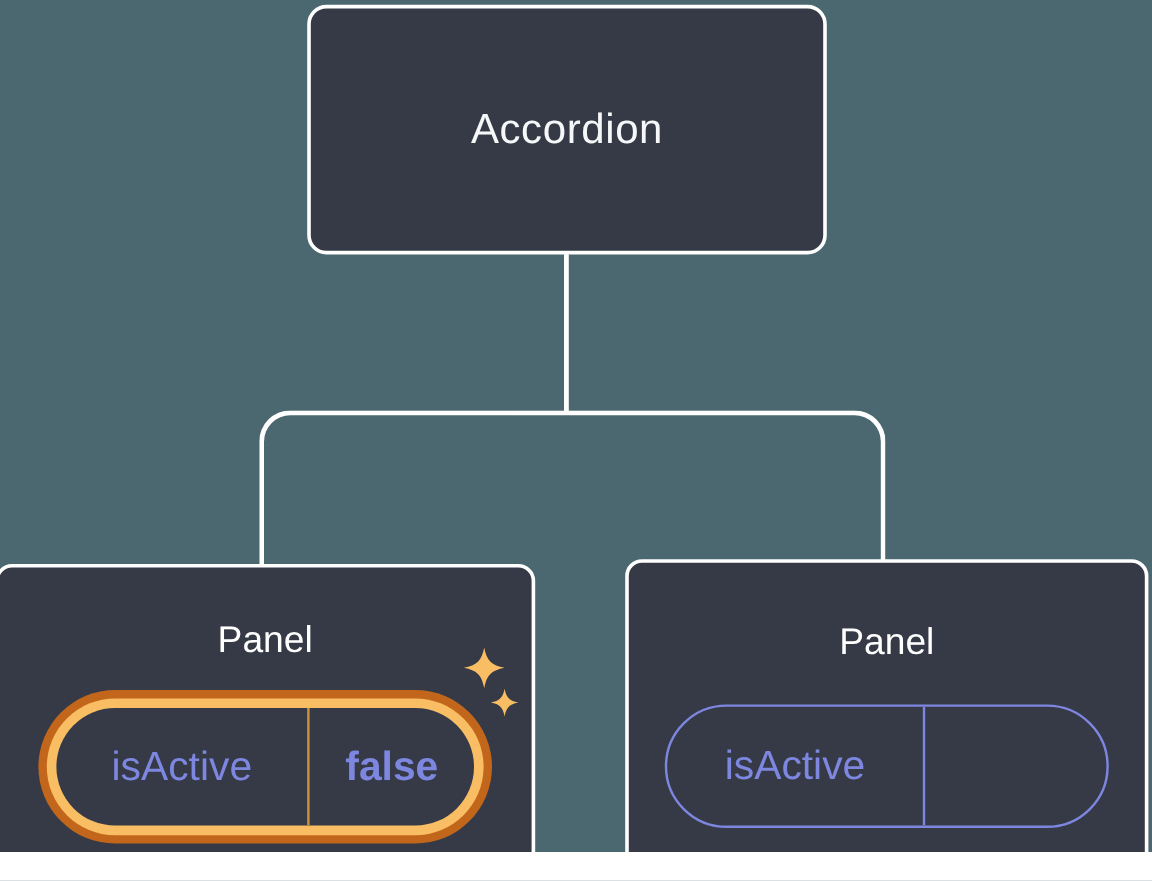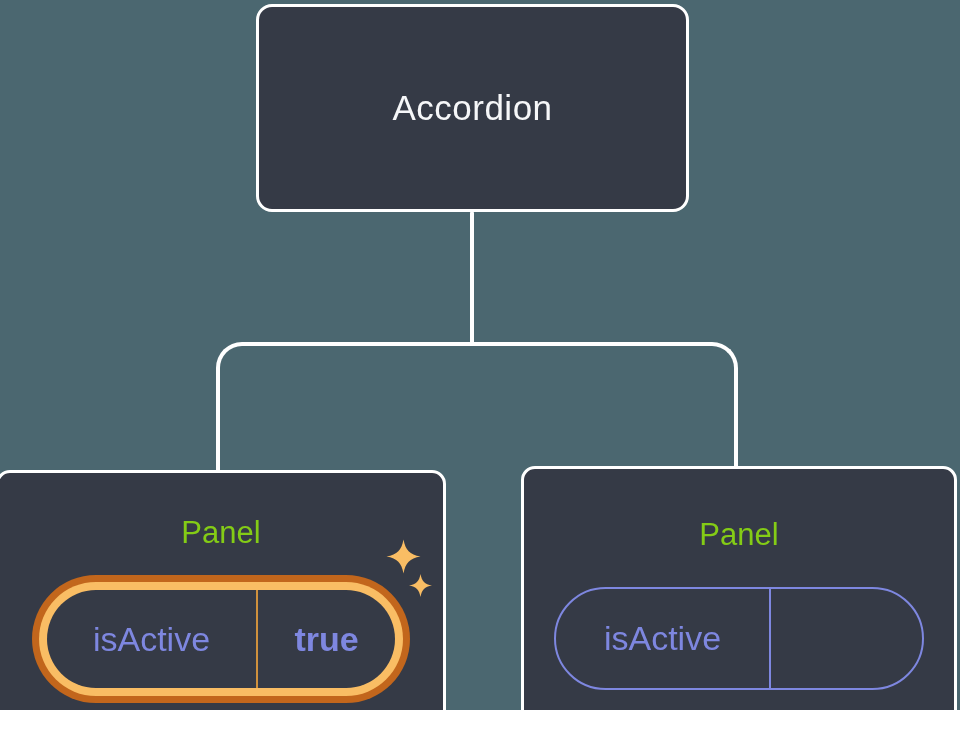--- a/index.html
+++ b/index.html
@@ -37,21 +37,21 @@
     border-radius:26px 26px 0 0;
   }
   .panel{
     border-radius:14px;
   }
   .panel-left{ left:-4px; top:470px; width:450px; height:286px; }
   .panel-right{ left:521px; top:466px; width:436px; height:290px; }
   .panel-label{
     text-align:center;
     font-size:31px; font-weight:500;
-    color:#84cc16;
+    color:#ffffff;
   }
   .panel-left .panel-label{ padding-top:42px; }
   .panel-right .panel-label{ padding-top:48px; }
 
   
   .pill-highlight{
     position:absolute; left:33px; top:102px;
     width:378px; height:128px;
     box-sizing:border-box;
     background:#c2661c;
@@ -117,21 +117,21 @@
   </div>
 
   <div class="node panel panel-left">
     <div class="panel-label">Panel</div>
 
     <div class="pill-highlight">
       <div class="glow">
         <div class="inner">
           <div class="cell key">isActive</div>
           <div class="divider"></div>
-          <div class="cell val">true</div>
+          <div class="cell val">false</div>
         </div>
       </div>
     </div>
 
     <svg class="sparkles" viewBox="0 0 64 72" aria-hidden="true">
       <path fill="#f9bd64" transform="translate(9.5,4.5) scale(0.34)" d="M50 0 C56 32 68 44 100 50 C68 56 56 68 50 100 C44 68 32 56 0 50 C32 44 44 32 50 0 Z"></path>
       <path fill="#f9bd64" transform="translate(32,39) scale(0.23)" d="M50 0 C56 32 68 44 100 50 C68 56 56 68 50 100 C44 68 32 56 0 50 C32 44 44 32 50 0 Z"></path>
     </svg>
   </div>
 

